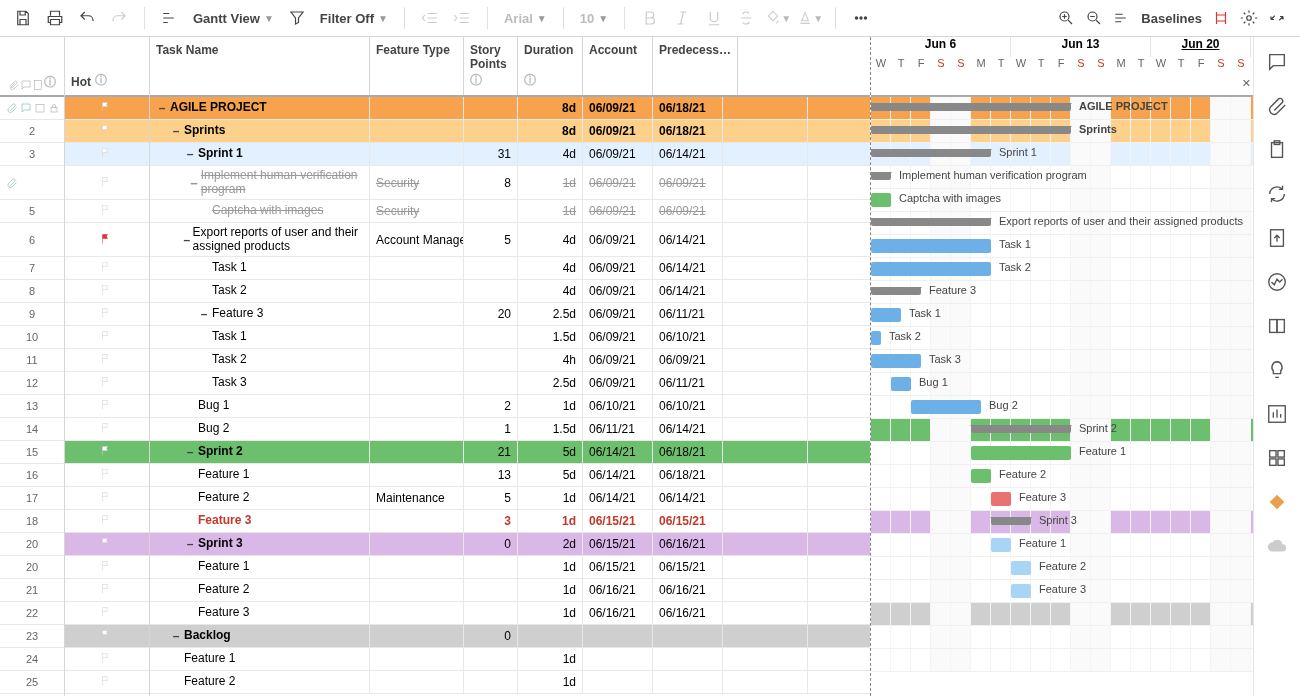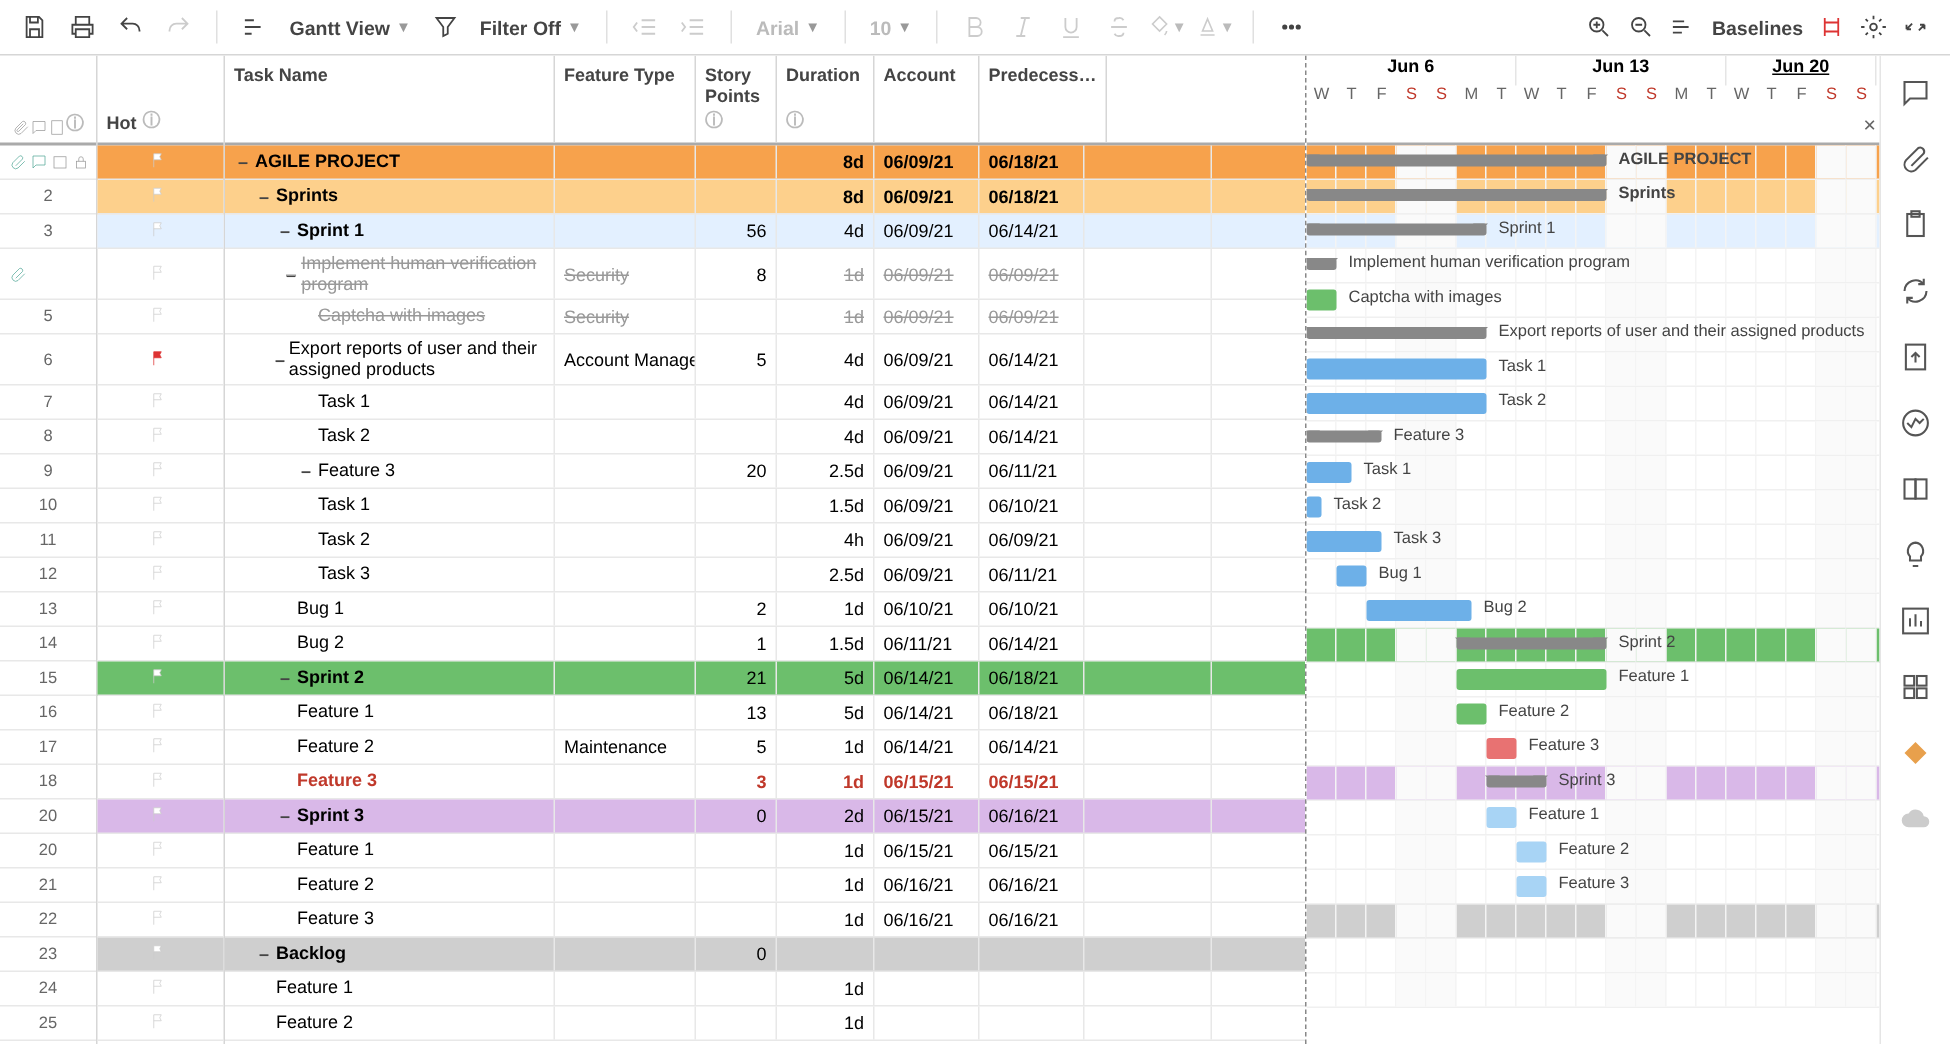--- a/index.html
+++ b/index.html
@@ -482,21 +482,21 @@
             <div class="cell  " style="width:70px">06/18/21</div>
             <div class="cell" style="width:85px"></div>
           </div>
           <div class="row lvl2">
             <div class="cell tn  " style="width:220px;font-weight:700;">
               <span style="width:28px"></span>
               <span class="exp">–</span>
               <span style="white-space:normal;line-height:1.1">Sprint 1</span>
             </div>
             <div class="cell " style="width:94px"></div>
-            <div class="cell r " style="width:54px">56</div>
+            <div class="cell r " style="width:54px">31</div>
             <div class="cell r  " style="width:65px">4d</div>
             <div class="cell  " style="width:70px">06/09/21</div>
             <div class="cell  " style="width:70px">06/14/21</div>
             <div class="cell" style="width:85px"></div>
           </div>
           <div class="row tallrow">
             <div class="cell tn strike " style="width:220px;">
               <span style="width:42px"></span>
               <span class="exp">–</span>
               <span style="white-space:normal;line-height:1.1">Implement human verification program</span>

